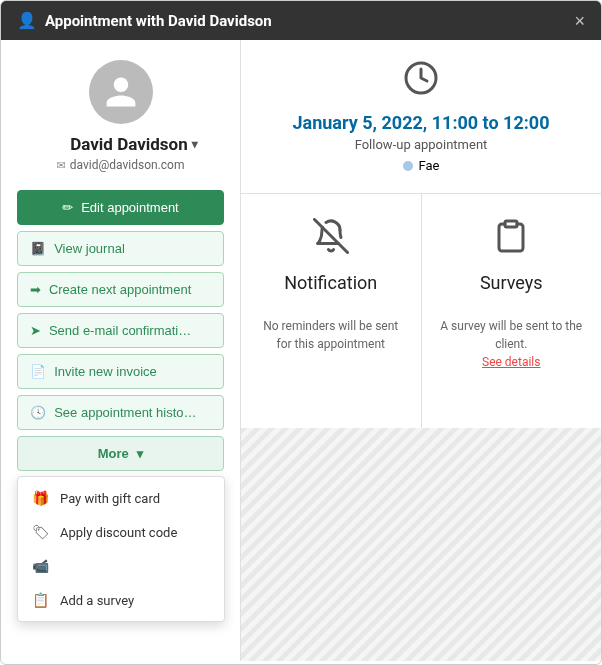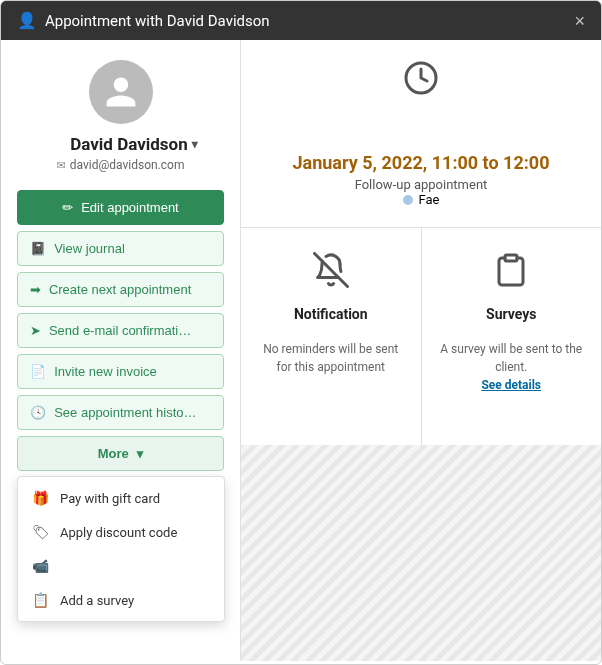--- a/index.html
+++ b/index.html
@@ -29,21 +29,21 @@
       align-items: center;
       gap: 8px;
     }
 
     .modal-header-icon {
       font-size: 16px;
     }
 
     .modal-header-title {
       font-size: 15px;
-      font-weight: 400;
+      font-weight: 700;
     }
 
     .modal-close {
       cursor: pointer;
       font-size: 18px;
       opacity: 0.7;
       background: none;
       border: none;
       color: #fff;
       line-height: 1;
@@ -199,28 +199,28 @@
 
     .clock-icon {
       font-size: 32px;
       color: #555;
       margin-bottom: 8px;
     }
 
     .appointment-time {
       font-size: 18px;
       font-weight: 700;
-      color: #a16207;
+      color: #0369a1;
       margin-bottom: 4px;
-      margin-top: 40px;
     }
 
     .appointment-type {
       font-size: 13px;
       color: #555;
+      margin-bottom: 6px;
     }
 
     .staff-badge {
       display: flex;
       align-items: center;
       gap: 6px;
       font-size: 13px;
       color: #000000;
     }
 
@@ -251,37 +251,36 @@
       border-right: none;
     }
 
     .info-card-icon {
       font-size: 32px;
       color: #555;
       margin-bottom: 10px;
     }
 
     .info-card-title {
-      font-size: 14px;
-      font-weight: 700;
+      font-size: 18px;
+      font-weight: 400;
       color: #222;
-      margin-bottom: 18px;
+      margin-bottom: 24px;
     }
 
     .info-card-text {
       font-size: 12px;
       color: #666;
       line-height: 1.5;
     }
 
     .info-card-link {
-      color: #0369a1;
+      color: #ef4444;
       text-decoration: underline;
       cursor: pointer;
-      font-weight: bold;
     }
 
     
     .hatch-area {
       background: repeating-linear-gradient(
         -45deg,
         #f5f5f5,
         #f5f5f5 5px,
         #e8e8e8 5px,
         #e8e8e8 10px

